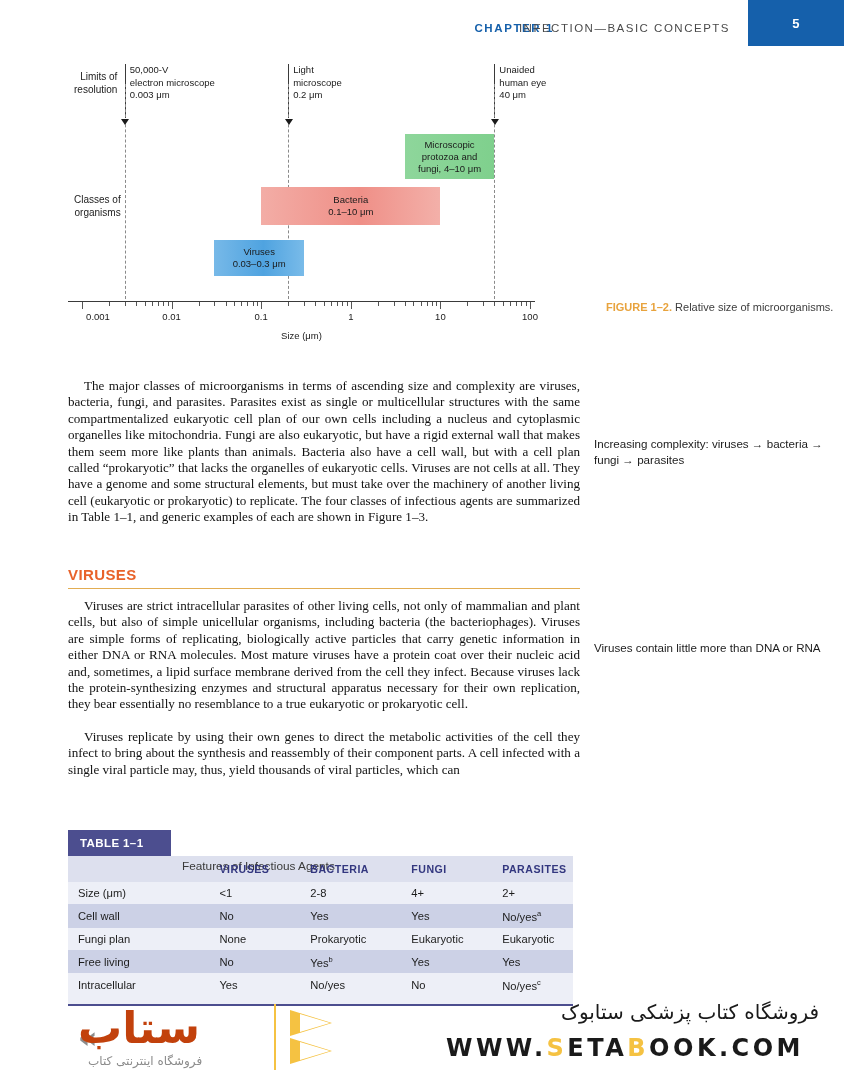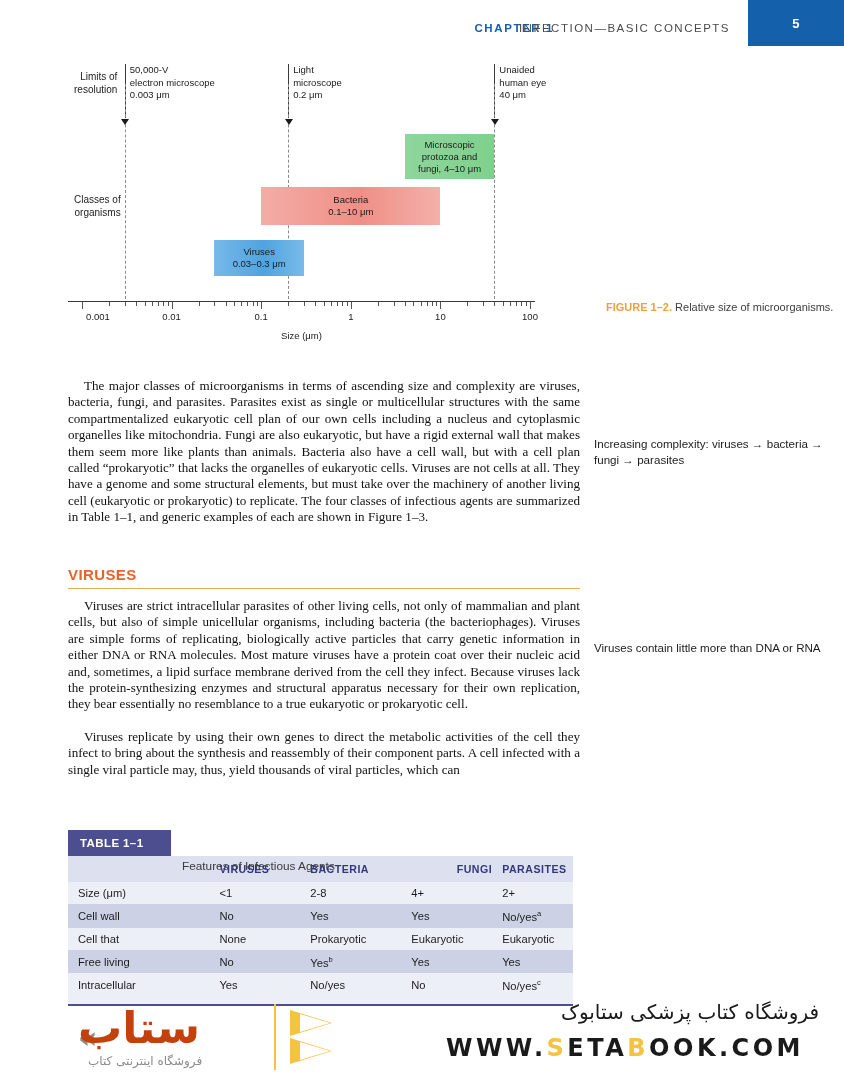--- a/index.html
+++ b/index.html
@@ -333,41 +333,41 @@
   <div id="table-caption-row">
     <div id="table-number">TABLE 1–1</div>
     <div id="table-caption">Features of Infectious Agents</div>
   </div>
   <table>
     <thead>
       <tr id="table-header-row">
           <th style="width: 28%;"></th>
           <th style="width: 18%;">VIRUSES</th>
           <th style="width: 20%;">BACTERIA</th>
-          <th style="width: 18%; text-align: right;">FUNGI</th>
+          <th style="width: 18%;">FUNGI</th>
           <th style="width: 16%;">PARASITES</th>
         </tr>
     </thead>
     <tbody id="table-body">
         <tr>
           <td>Size (μm)</td>
           <td>&lt;1</td>
           <td>2-8</td>
           <td>4+</td>
           <td>2+</td>
         </tr>
         <tr>
           <td>Cell wall</td>
           <td>No</td>
           <td>Yes</td>
           <td>Yes</td>
           <td>No/yes<sup>a</sup></td>
         </tr>
         <tr>
-          <td>Cell that</td>
+          <td>Fungi plan</td>
           <td>None</td>
           <td>Prokaryotic</td>
           <td>Eukaryotic</td>
           <td>Eukaryotic</td>
         </tr>
         <tr>
           <td>Free living</td>
           <td>No</td>
           <td>Yes<sup>b</sup></td>
           <td>Yes</td>

